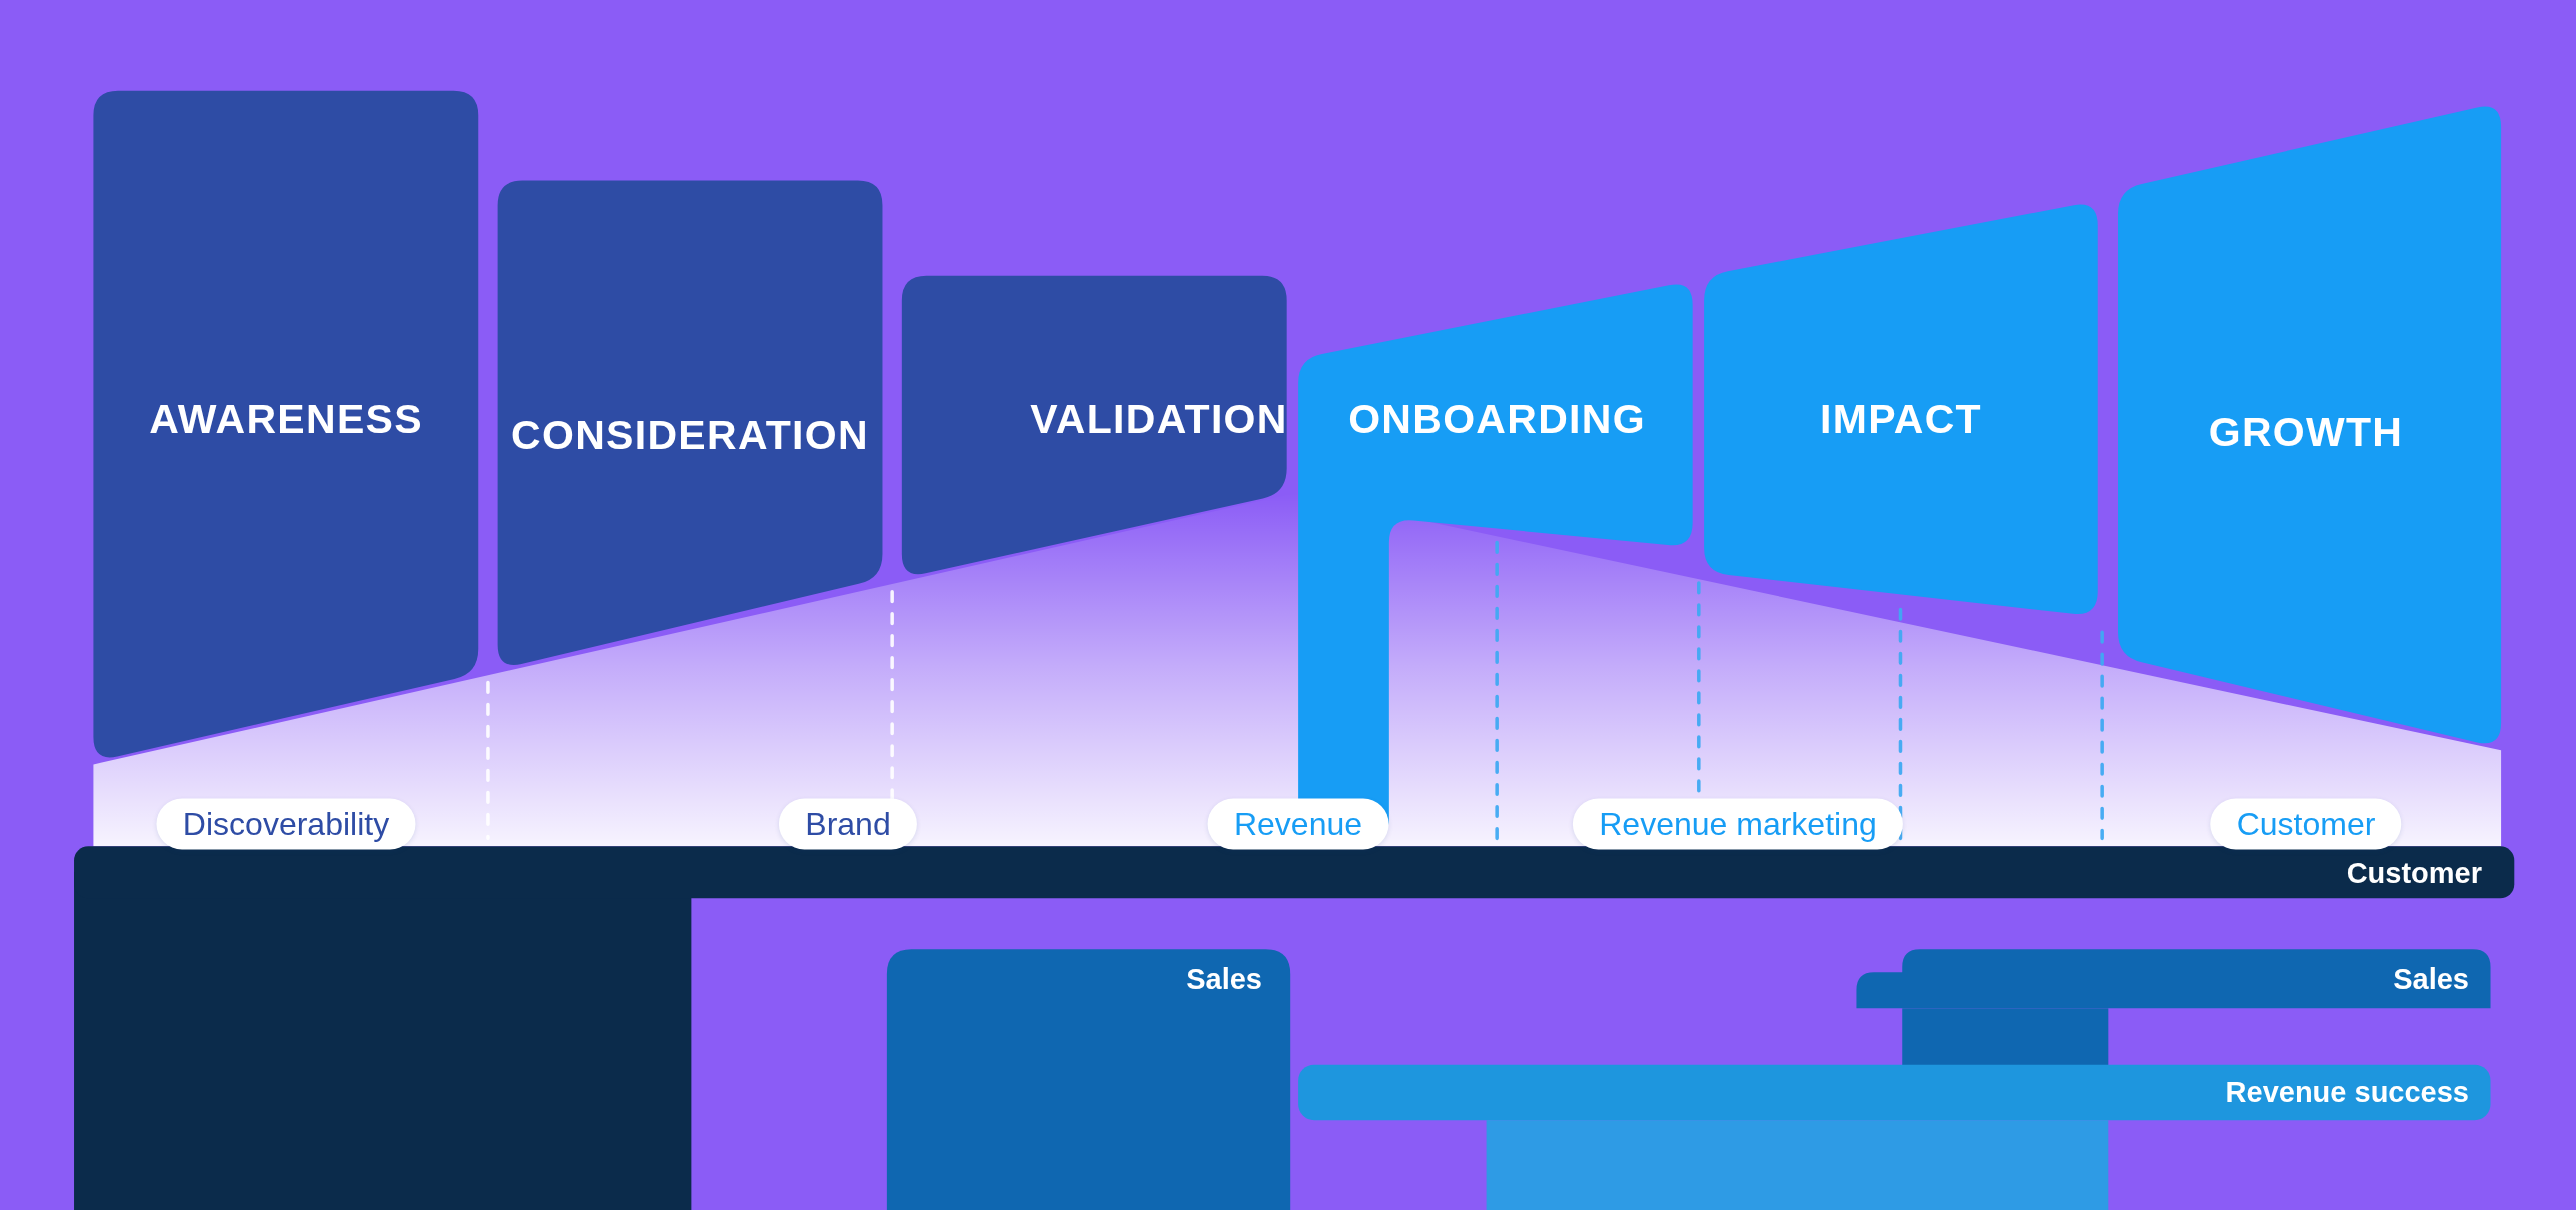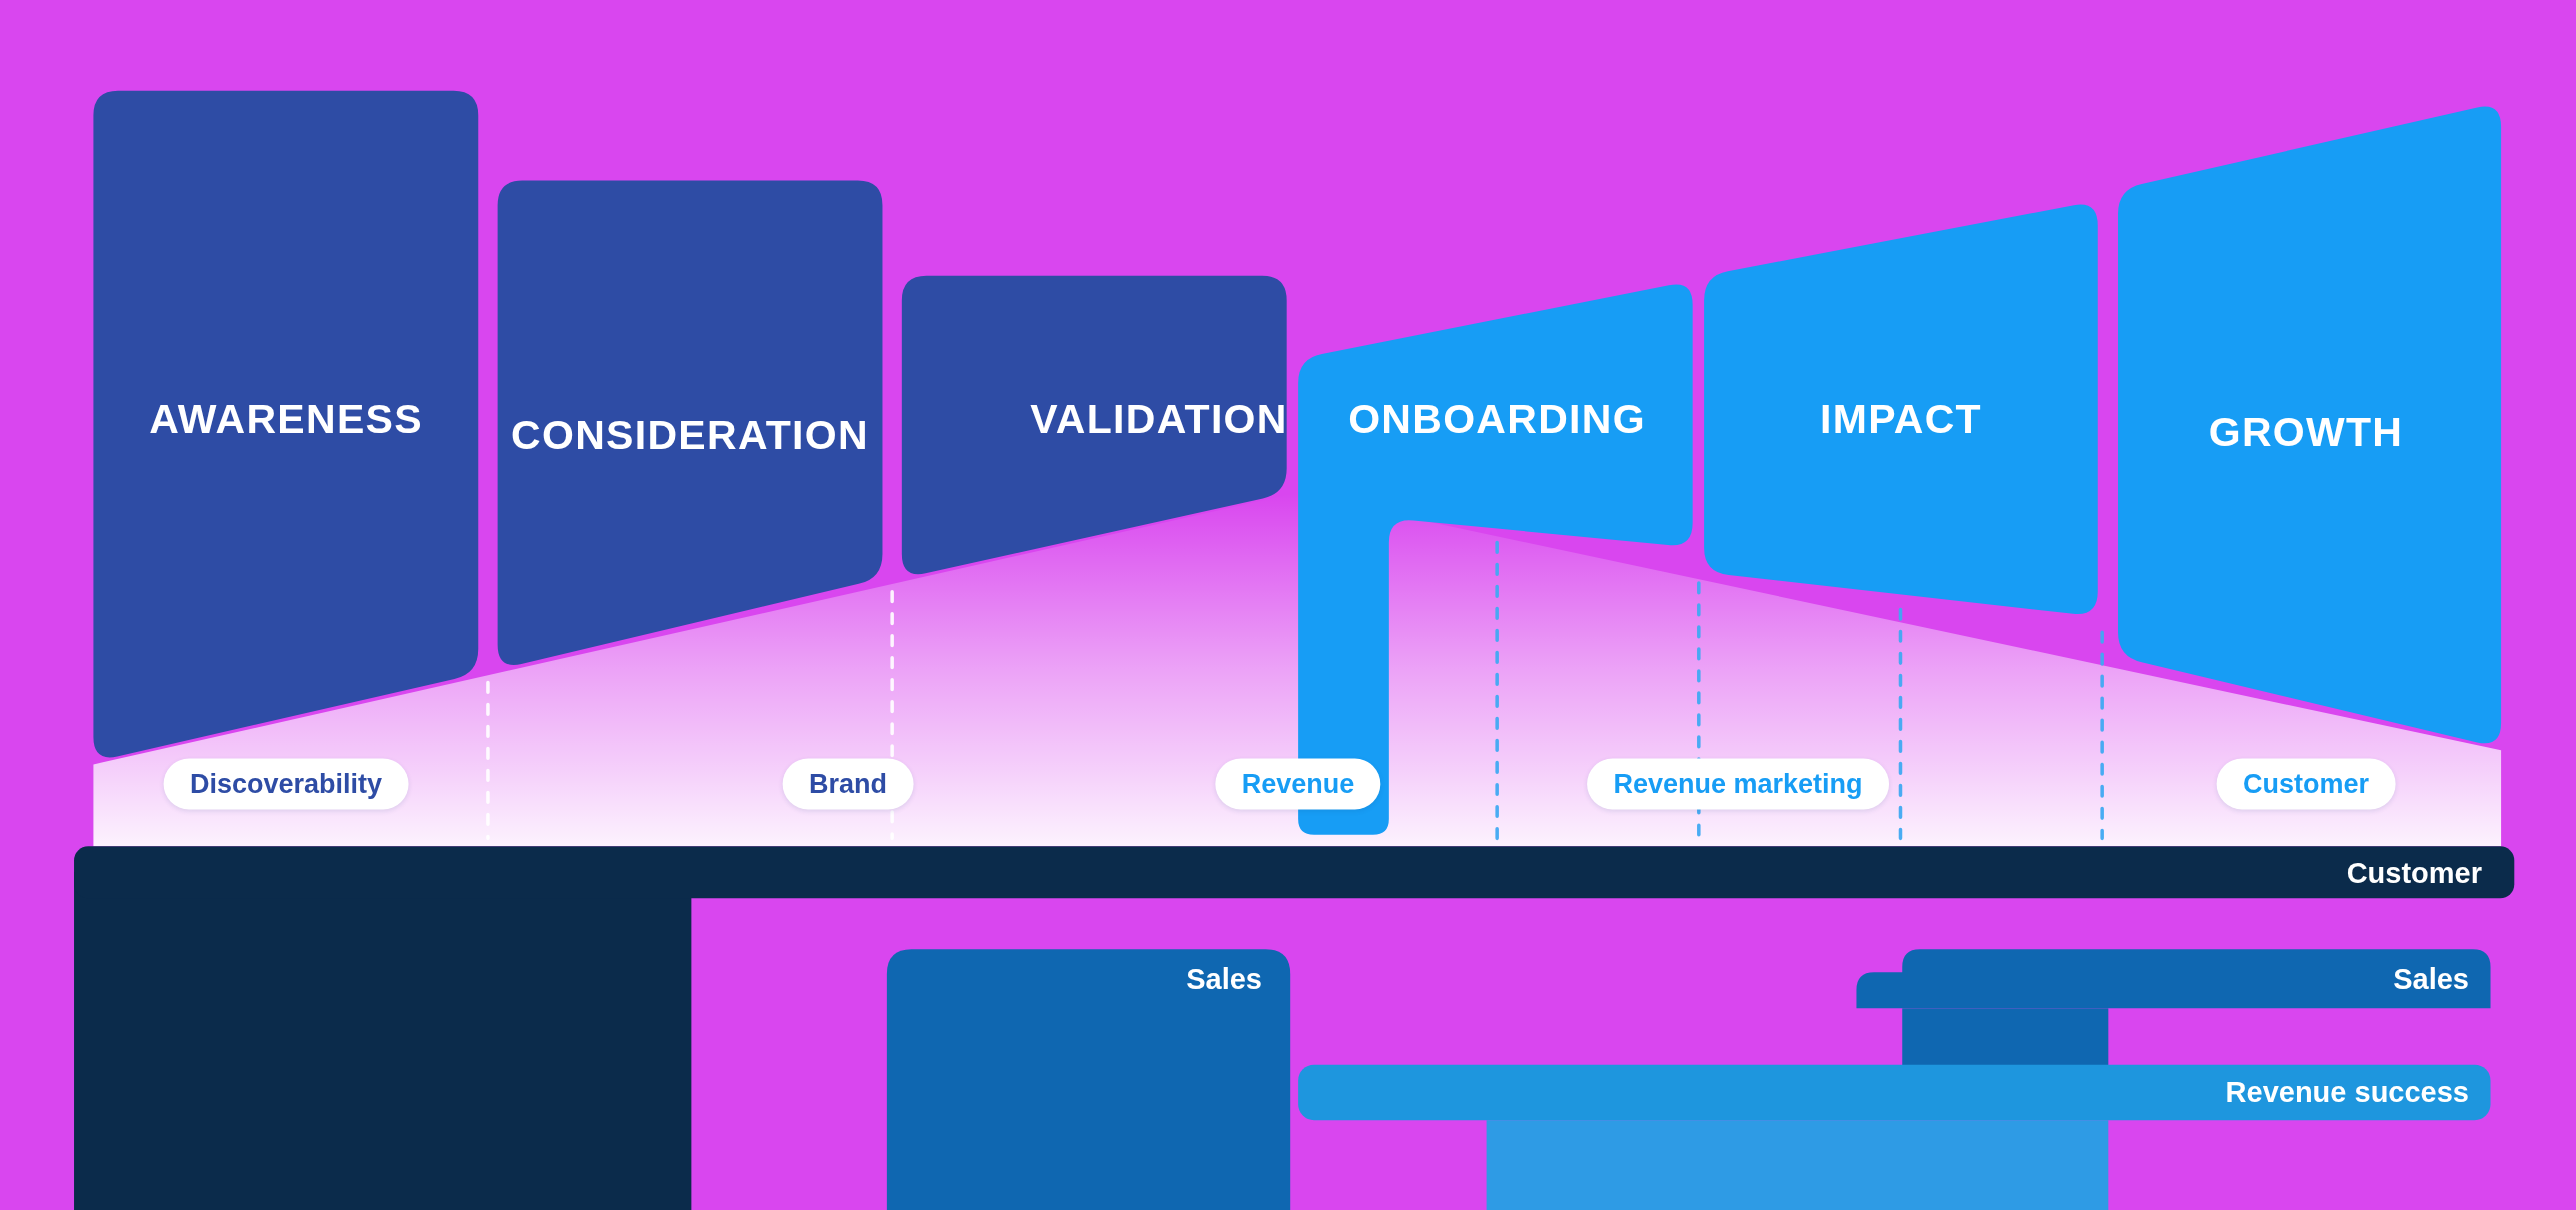--- a/index.html
+++ b/index.html
@@ -1,19 +1,19 @@
 <!DOCTYPE html>
 <html style="font-size:14px"><head>
 <meta charset="utf-8">
 <style>
   html,body{margin:0;padding:0;background:#3a8fe0;}
   .canvas{
     position:relative;
     width:2576px;height:1210px;
-    background:#d946ef;
+    background:#8b5cf6;
     overflow:hidden;
     font-family:"Liberation Sans", sans-serif;
   }
   .canvas svg{position:absolute;left:0;top:0;}
   .overlay{position:absolute;left:0;top:0;width:100%;height:100%;pointer-events:none;}
   .stage-label{
     position:absolute;
     transform:translate(-50%,-50%);
     color:#ffffff;
     font-size:41px;
@@ -22,23 +22,24 @@
     white-space:nowrap;
   }
   .pill{
     position:absolute;
     transform:translate(-50%,-50%);
     background:#ffffff;
     height:51px;
     padding:0 26.4px;
     border-radius:25.5px;
     display:flex;align-items:center;justify-content:center;
-    font-size:27px;font-weight:700;
+    font-size:32px;font-weight:400;
     white-space:nowrap;
     box-shadow:0 1.8px 5.3px rgba(20,60,120,0.12);
+    margin-top:40px;
   }
   .pill--dark{color:#2E4CA5;}
   .pill--light{color:#179DF5;}
   .bar-label{
     position:absolute;
     transform:translateY(-50%);
     color:#ffffff;
     font-size:29px;
     font-weight:700;
     white-space:nowrap;

